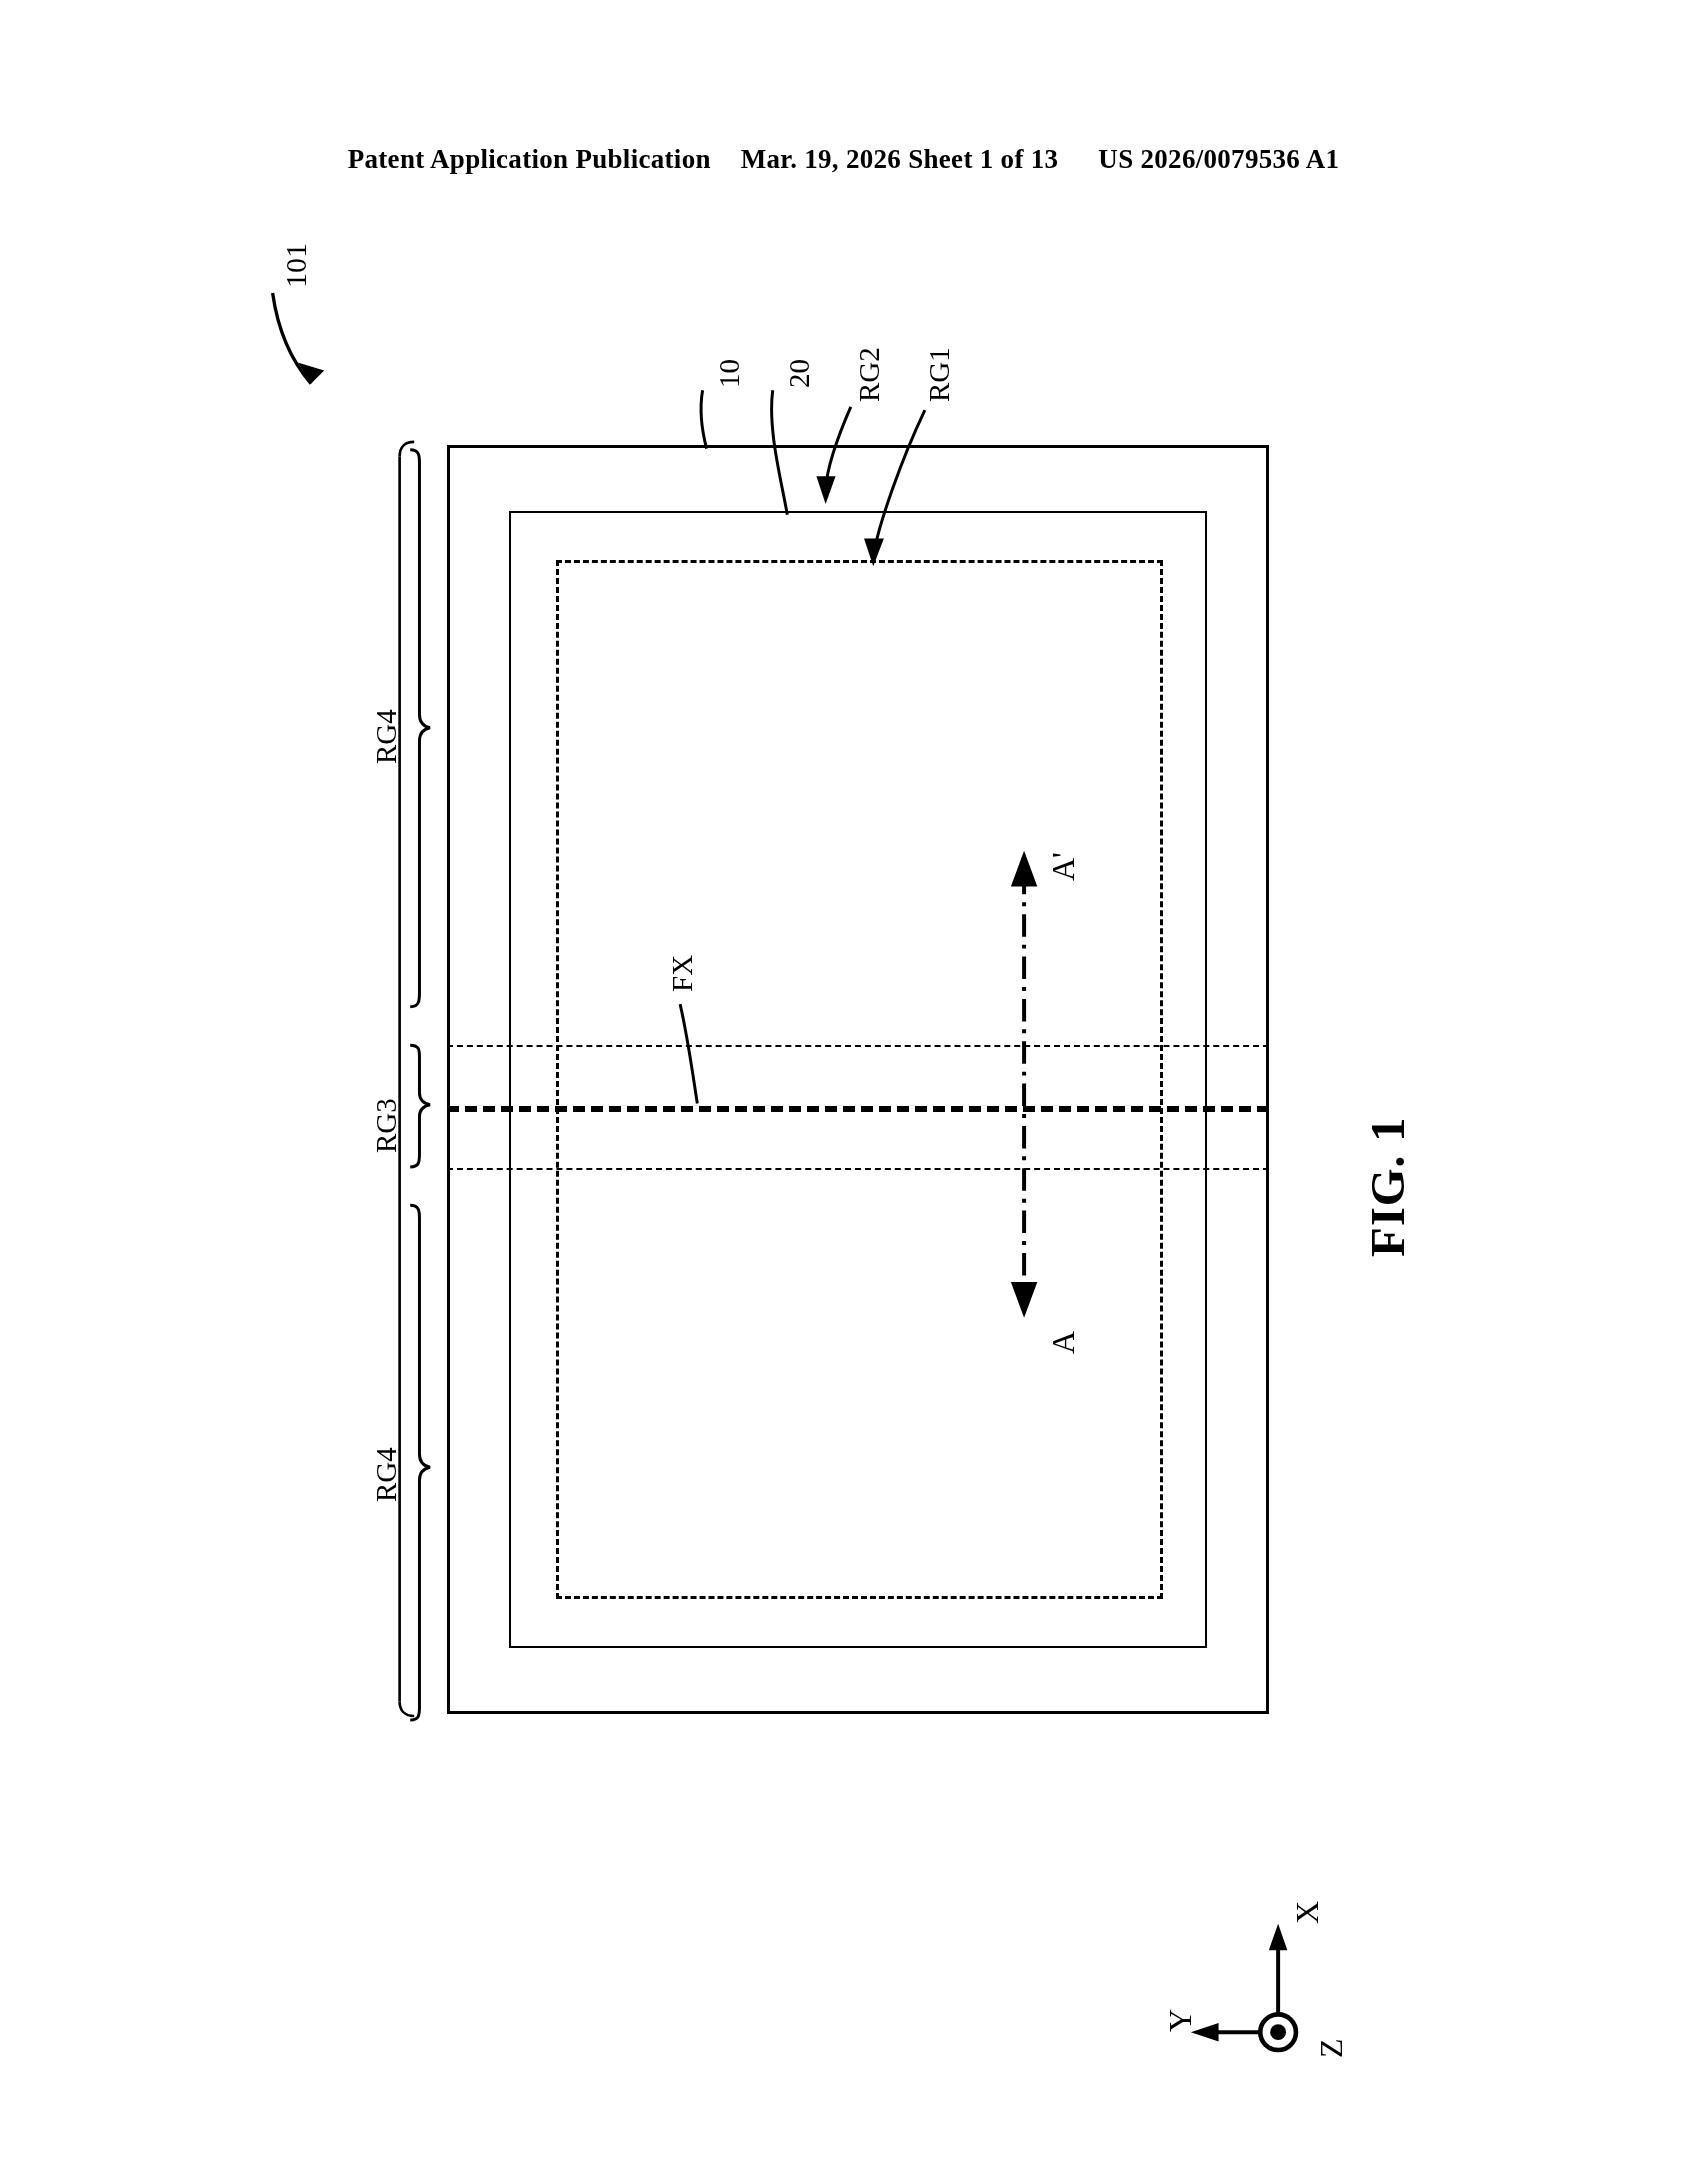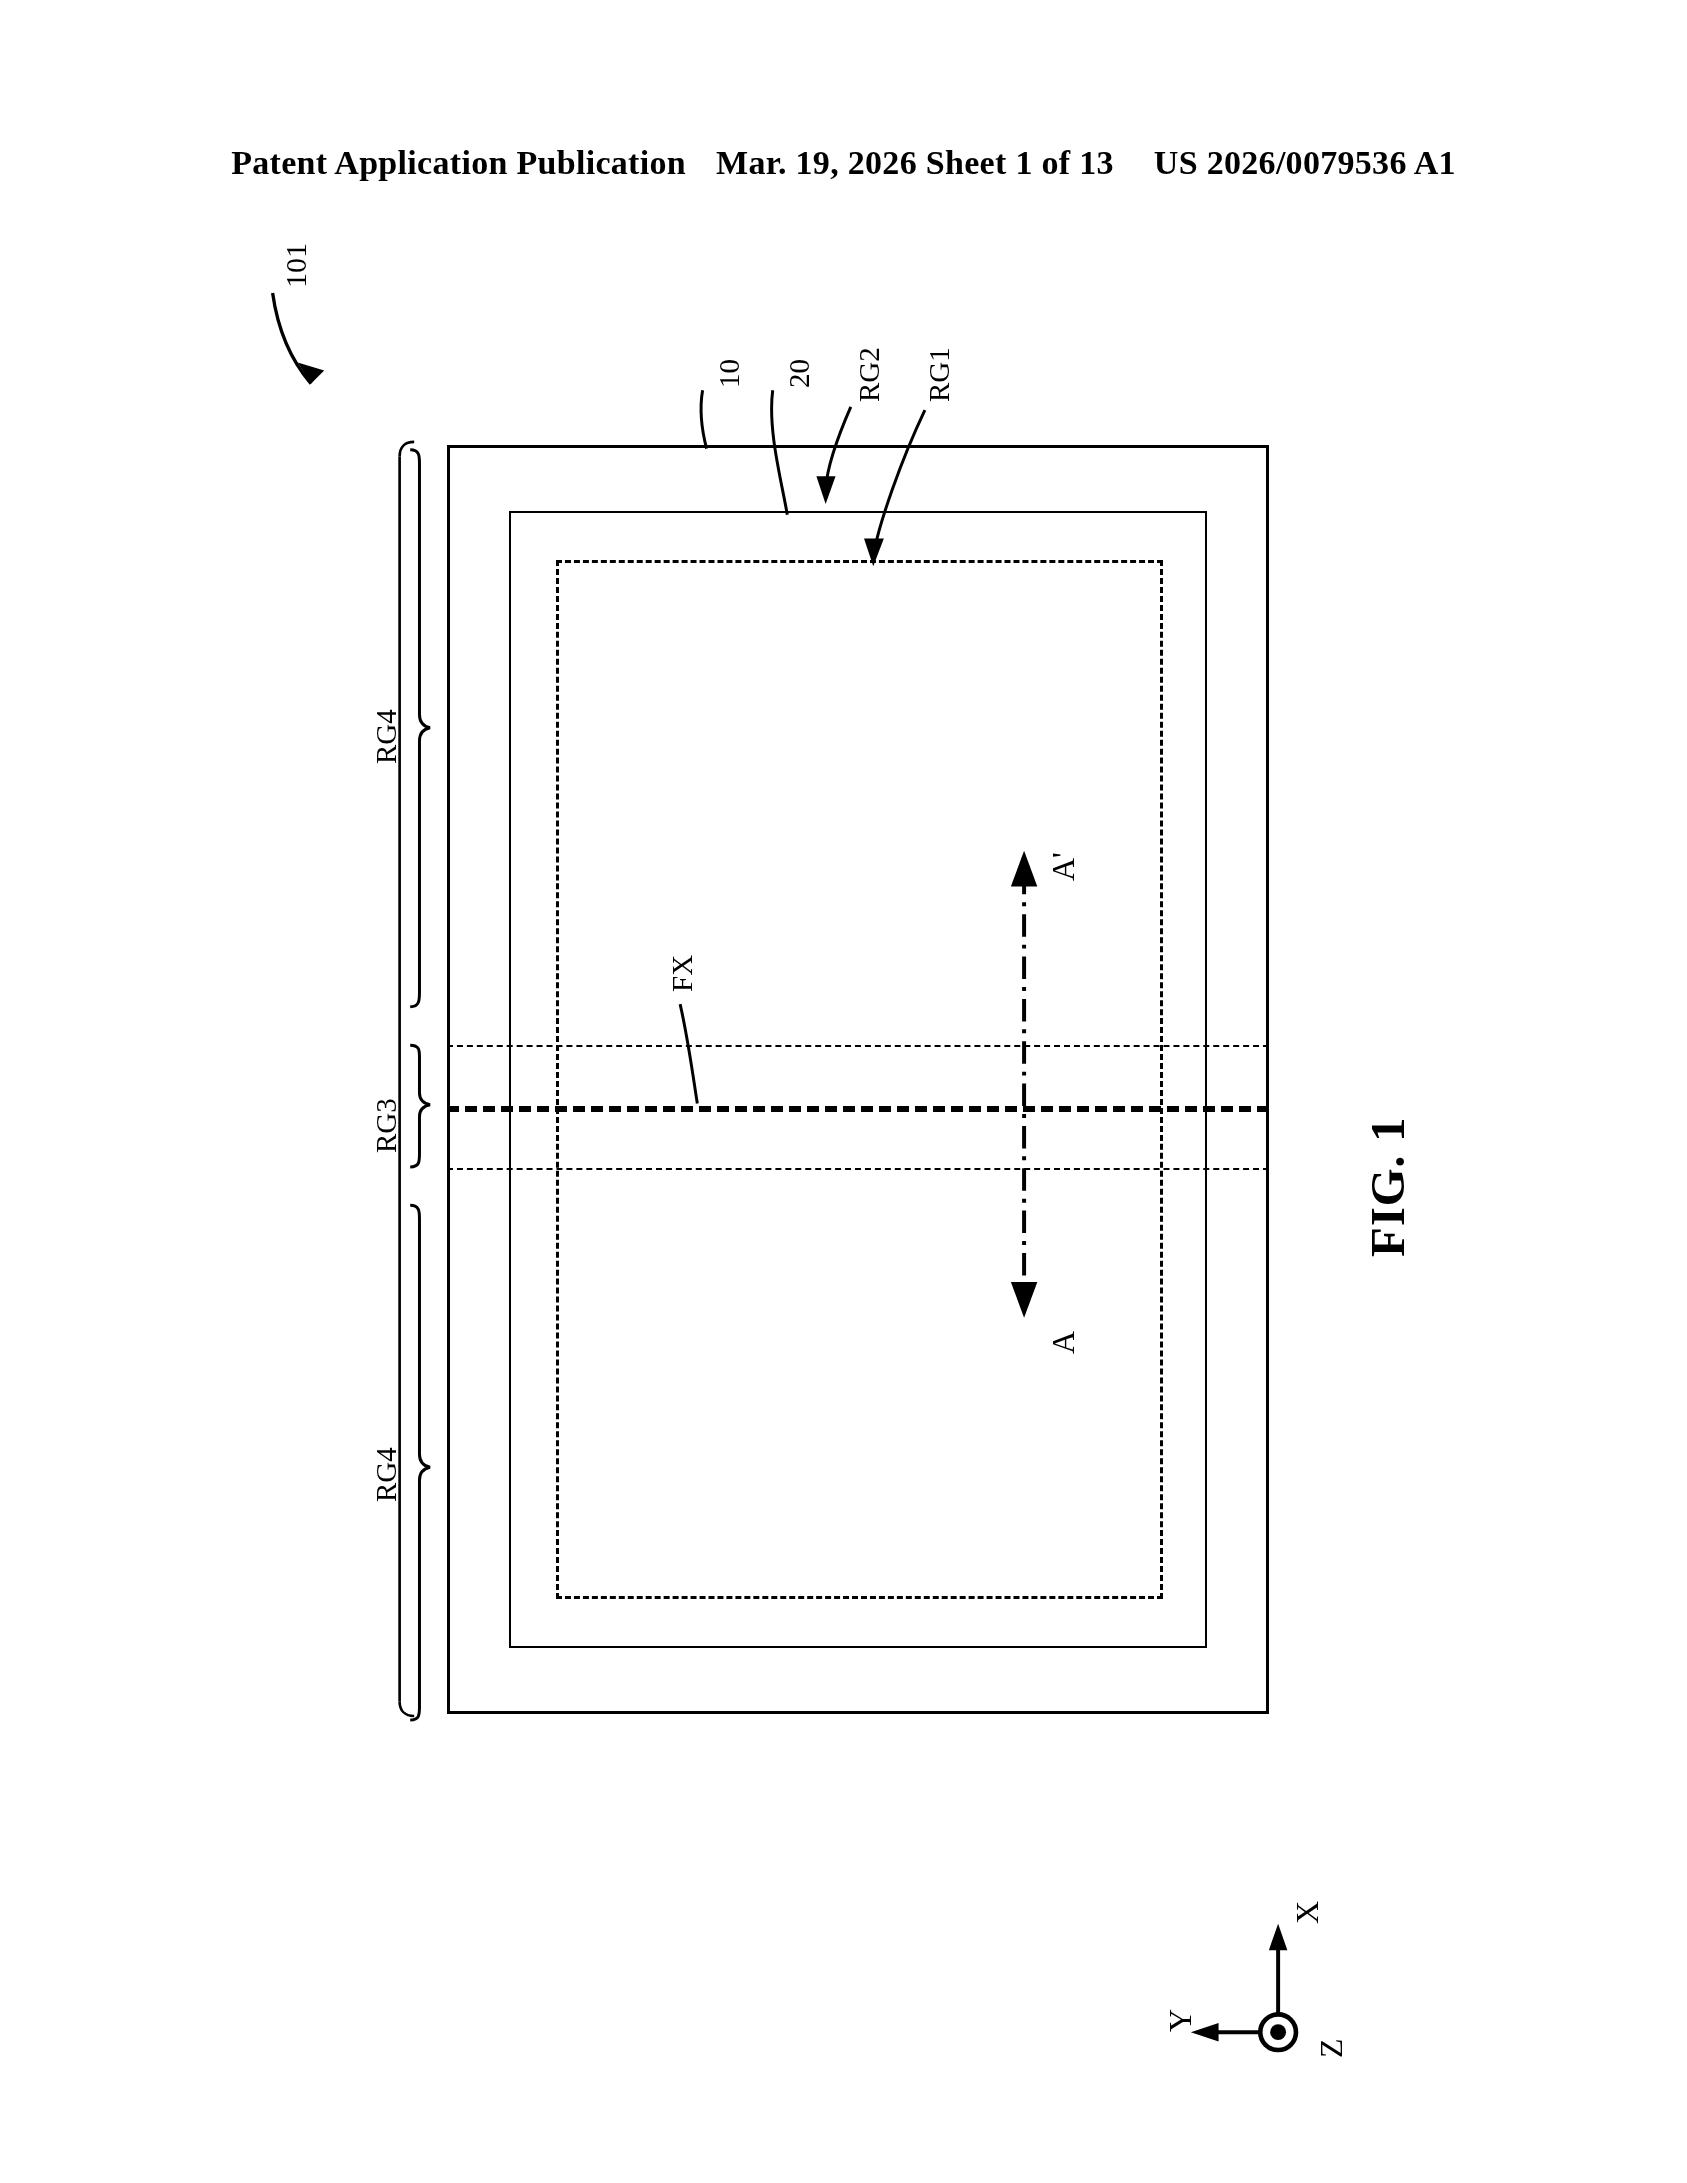--- a/index.html
+++ b/index.html
@@ -18,21 +18,21 @@
 
   
   .page-header {
     position: absolute;
     top: 144px;
     left: 0;
     width: 1687px;
     text-align: center;
     font-family: "Liberation Serif", serif;
     font-weight: bold;
-    font-size: 34px;
+    font-size: 27px;
     letter-spacing: 0.3px;
     white-space: nowrap;
   }
   .page-header .seg { display: inline-block; vertical-align: baseline; }
   .gap-a { display: inline-block; width: 30px; }
   .gap-b { display: inline-block; width: 40px; }
 
   
   #figure {
     position: absolute;

